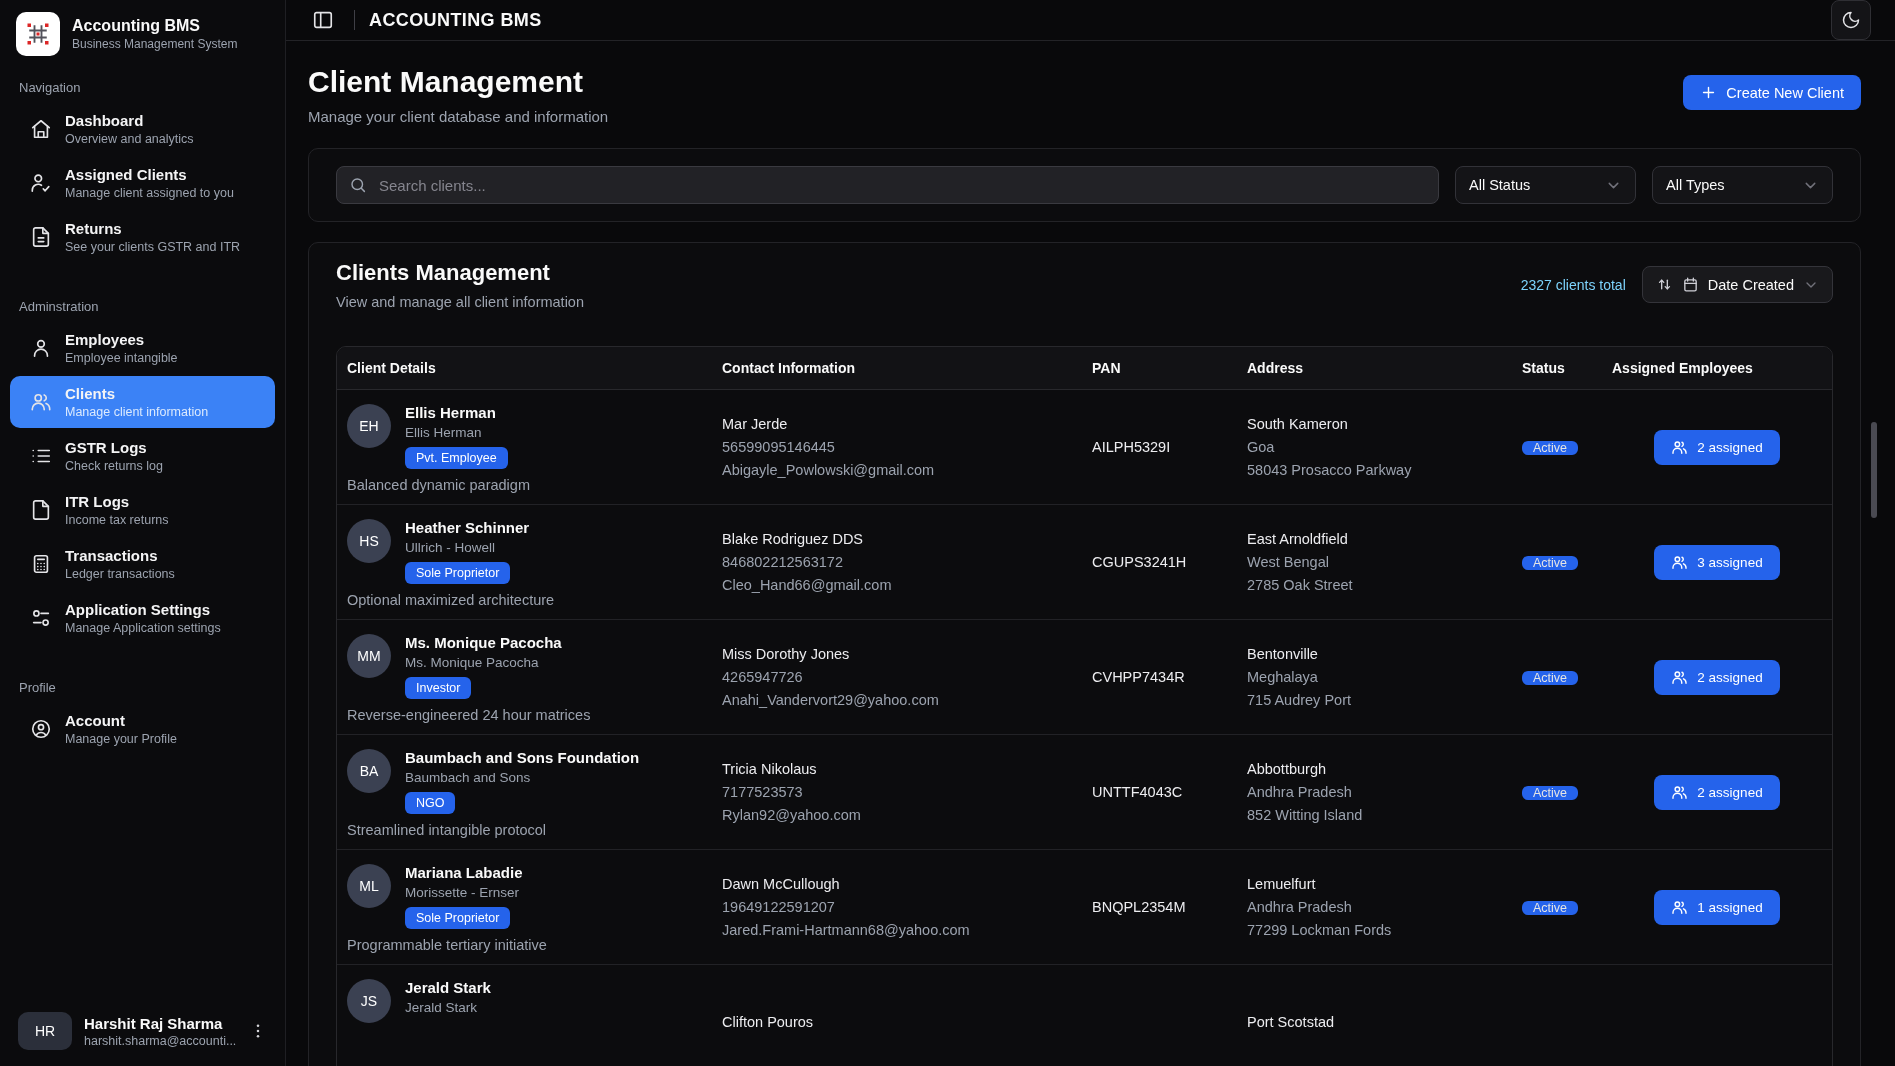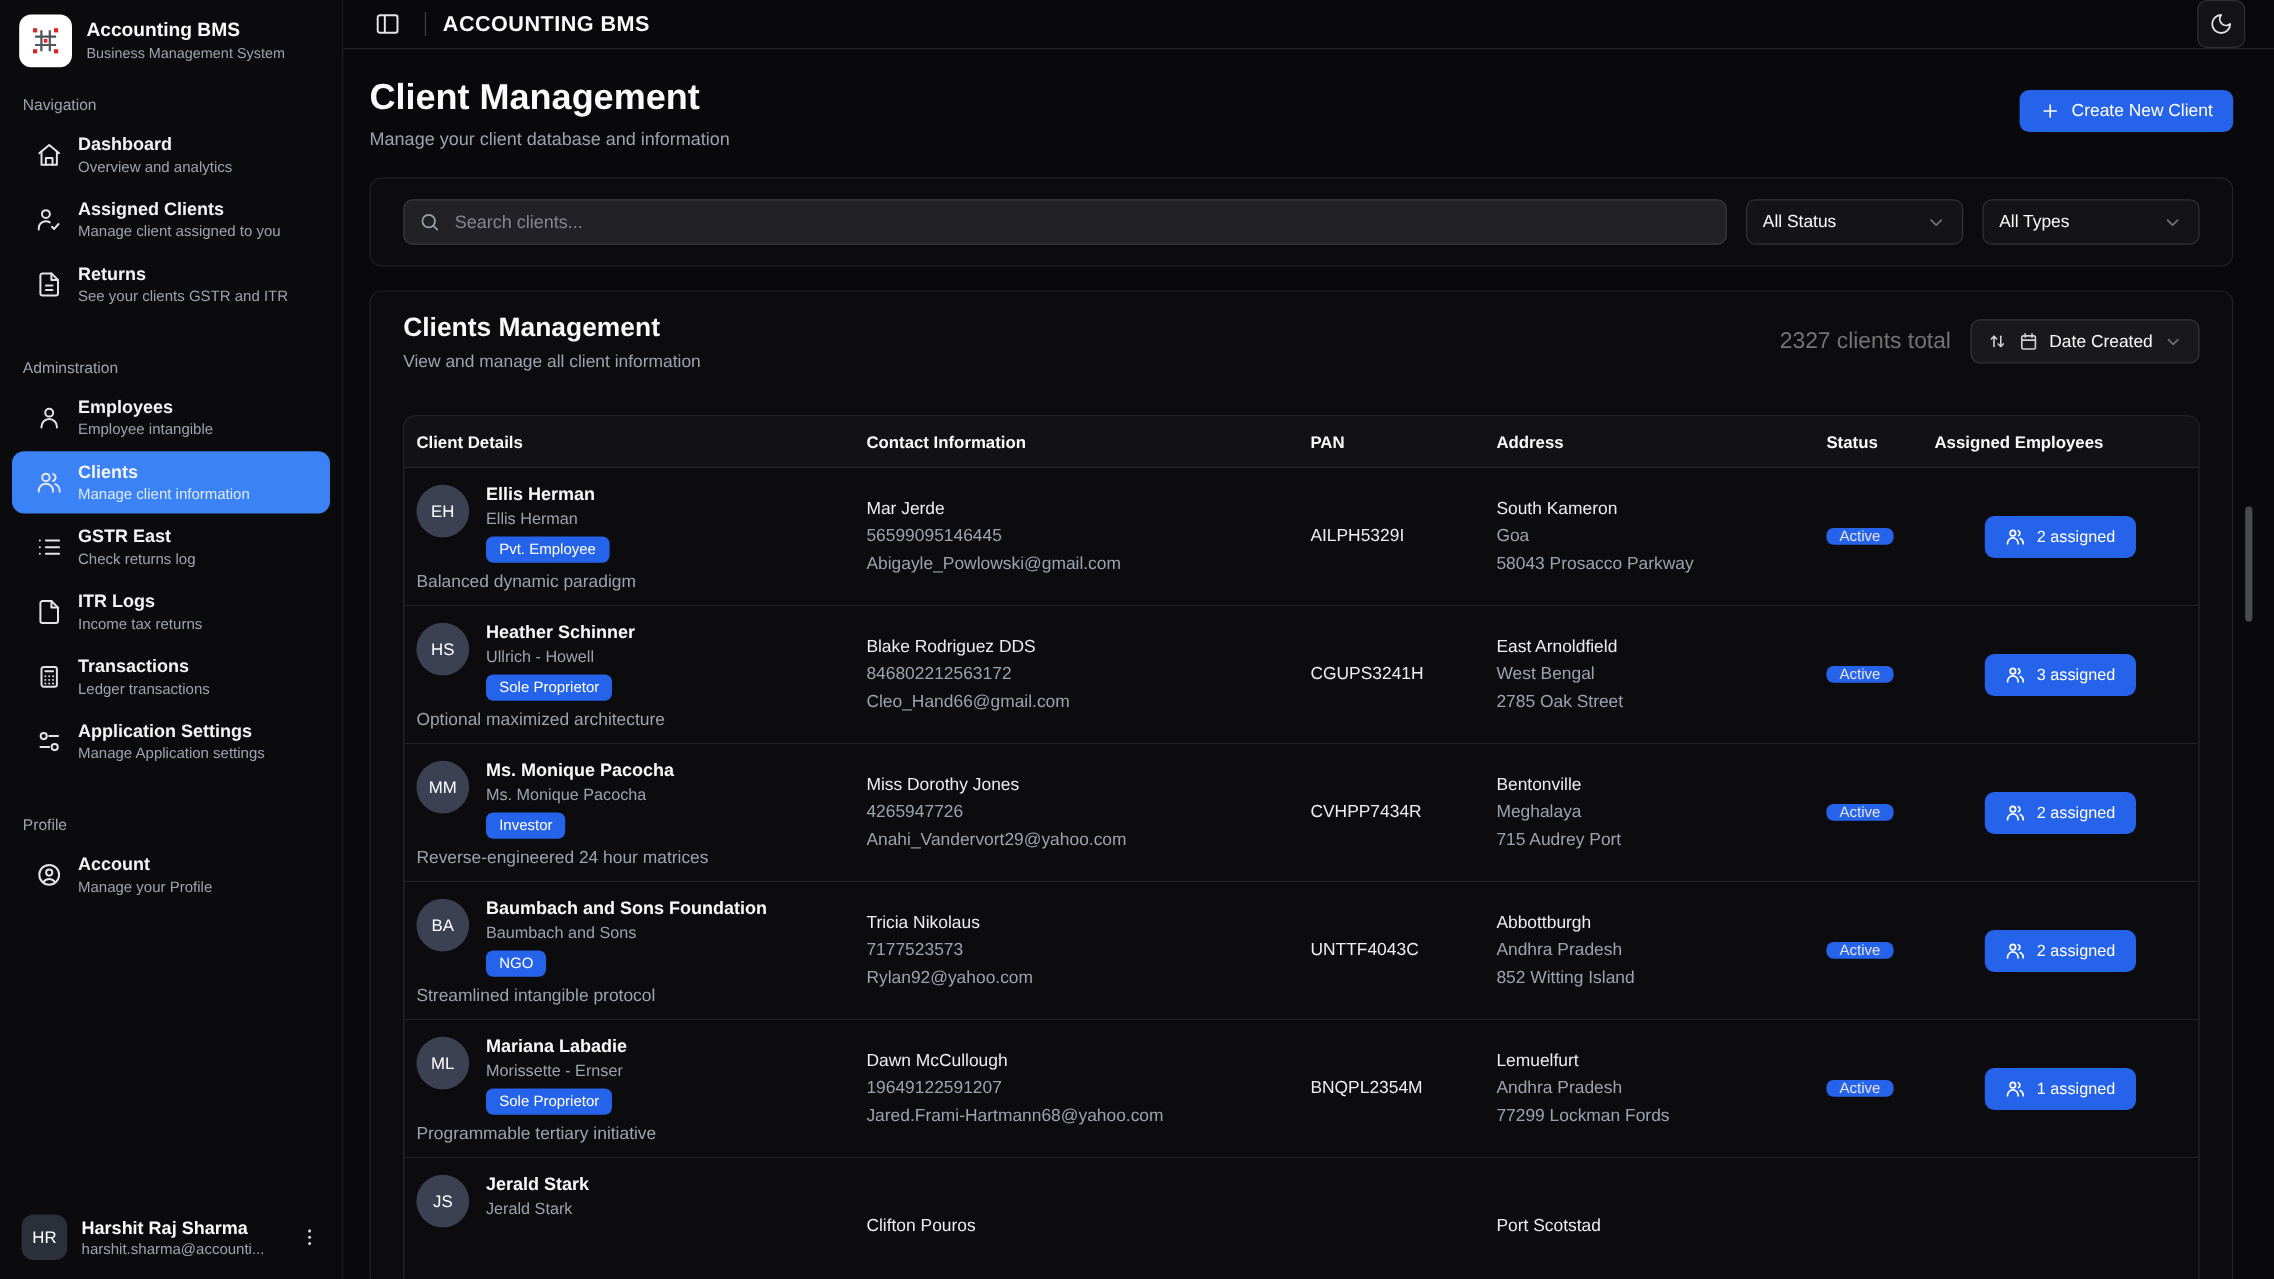--- a/index.html
+++ b/index.html
@@ -20,21 +20,21 @@
   .nav-item { display:flex; align-items:flex-start; gap:13px; padding:9px 8px 9px 20px;
               border-radius:10px; margin-bottom:2px; cursor:pointer; }
   .nav-item .nav-icon { width:22px; height:22px; margin-top:6px; color:#e4e4e7; flex:none; }
   .nav-item.active { background:#3b82f6; }
   .nav-title { display:block; font-size:15px; font-weight:600; color:#f4f4f5; }
   .nav-sub { display:block; font-size:12.5px; color:#9ca3af; margin-top:3px; white-space:nowrap; }
   .nav-item.active .nav-sub { color:#dbeafe; }
   svg { display:block; }
   .sidebar-user { position:absolute; left:10px; right:10px; bottom:6px;
                   display:flex; align-items:center; gap:12px; padding:10px 8px; }
-  .user-avatar { width:38px; height:38px; border-radius:10px; background:#2b2f3a; color:#fff;
+  .user-avatar { width:54px; height:38px; border-radius:10px; background:#2b2f3a; color:#fff;
                  display:flex; align-items:center; justify-content:center; font-size:14px; }
   .user-name { font-size:15px; font-weight:600; }
   .user-email { font-size:12.5px; color:#9ca3af; margin-top:2px; max-width:160px;
                 overflow:hidden; white-space:nowrap; }
   .kebab { margin-left:auto; color:#d4d4d8; width:18px; height:18px; cursor:pointer; }
 
   
   .main { flex:1; display:flex; flex-direction:column; min-width:0; }
   .topbar { height:54px; border-bottom:1px solid #232327; display:flex; align-items:center;
             padding:0 24px 0 20px; background:#09090b; }
@@ -66,21 +66,21 @@
             display:flex; align-items:center; justify-content:space-between; padding:0 13px;
             font-size:14.5px; cursor:pointer; }
   .select .chev { width:17px; height:17px; color:#71717a; }
 
   .table-card { margin-top:20px; background:#0c0c0e; border:1px solid #232327; border-radius:10px;
                 padding-bottom:30px; }
   .card-head { padding:17px 27px 0; display:flex; justify-content:space-between; align-items:flex-start; }
   .card-title { font-size:22px; font-weight:700; }
   .card-sub { font-size:14.5px; color:#9ca3af; margin-top:8px; }
   .card-head-right { display:flex; align-items:center; gap:16px; margin-top:6px; }
-  .total-text { font-size:19px; color:#737373;text-align:right; }
+  .total-text { font-size:14px; color:#7dd3fc;text-align:right; }
   .sort-btn { height:37px; background:#19191c; border:1px solid #34343a; border-radius:8px;
               display:flex; align-items:center; gap:9px; padding:0 13px; cursor:pointer;
               color:#fafafa; font-size:14.5px; font-family:inherit; }
   .sort-btn .ic { width:17px; height:17px; color:#cfcfd6; }
   .sort-btn .chev { width:16px; height:16px; color:#71717a; }
 
   .table-wrap { margin:36px 27px 0; border:1px solid #28282c; border-radius:10px; overflow:hidden; }
   .t-head, .t-row { display:grid; grid-template-columns:375px 370px 155px 275px 90px 1fr;
                     padding:0 10px; }
   .t-head { height:43px; align-items:center; background:#121215; border-bottom:1px solid #28282c;
@@ -206,21 +206,21 @@
         </span>
     </div>
     <div class="nav-item">
       <span class="nav-icon">
         <svg viewBox="0 0 24 24" fill="none" stroke="currentColor" stroke-width="1.8" stroke-linecap="round" stroke-linejoin="round">
             <path d="M9 6h12M9 12h12M9 18h12"></path>
             <path d="M3.5 6h.01M3.5 12h.01M3.5 18h.01"></path>
           </svg>
       </span>
       <span class="nav-text">
-          <span class="nav-title">GSTR East</span>
+          <span class="nav-title">GSTR Logs</span>
           <span class="nav-sub">Check returns log</span>
         </span>
     </div>
     <div class="nav-item">
       <span class="nav-icon">
         <svg viewBox="0 0 24 24" fill="none" stroke="currentColor" stroke-width="1.8" stroke-linecap="round" stroke-linejoin="round">
             <path d="M14 2H6a2 2 0 0 0-2 2v16a2 2 0 0 0 2 2h12a2 2 0 0 0 2-2V8z"></path>
             <path d="M14 2v6h6"></path>
           </svg>
       </span>

